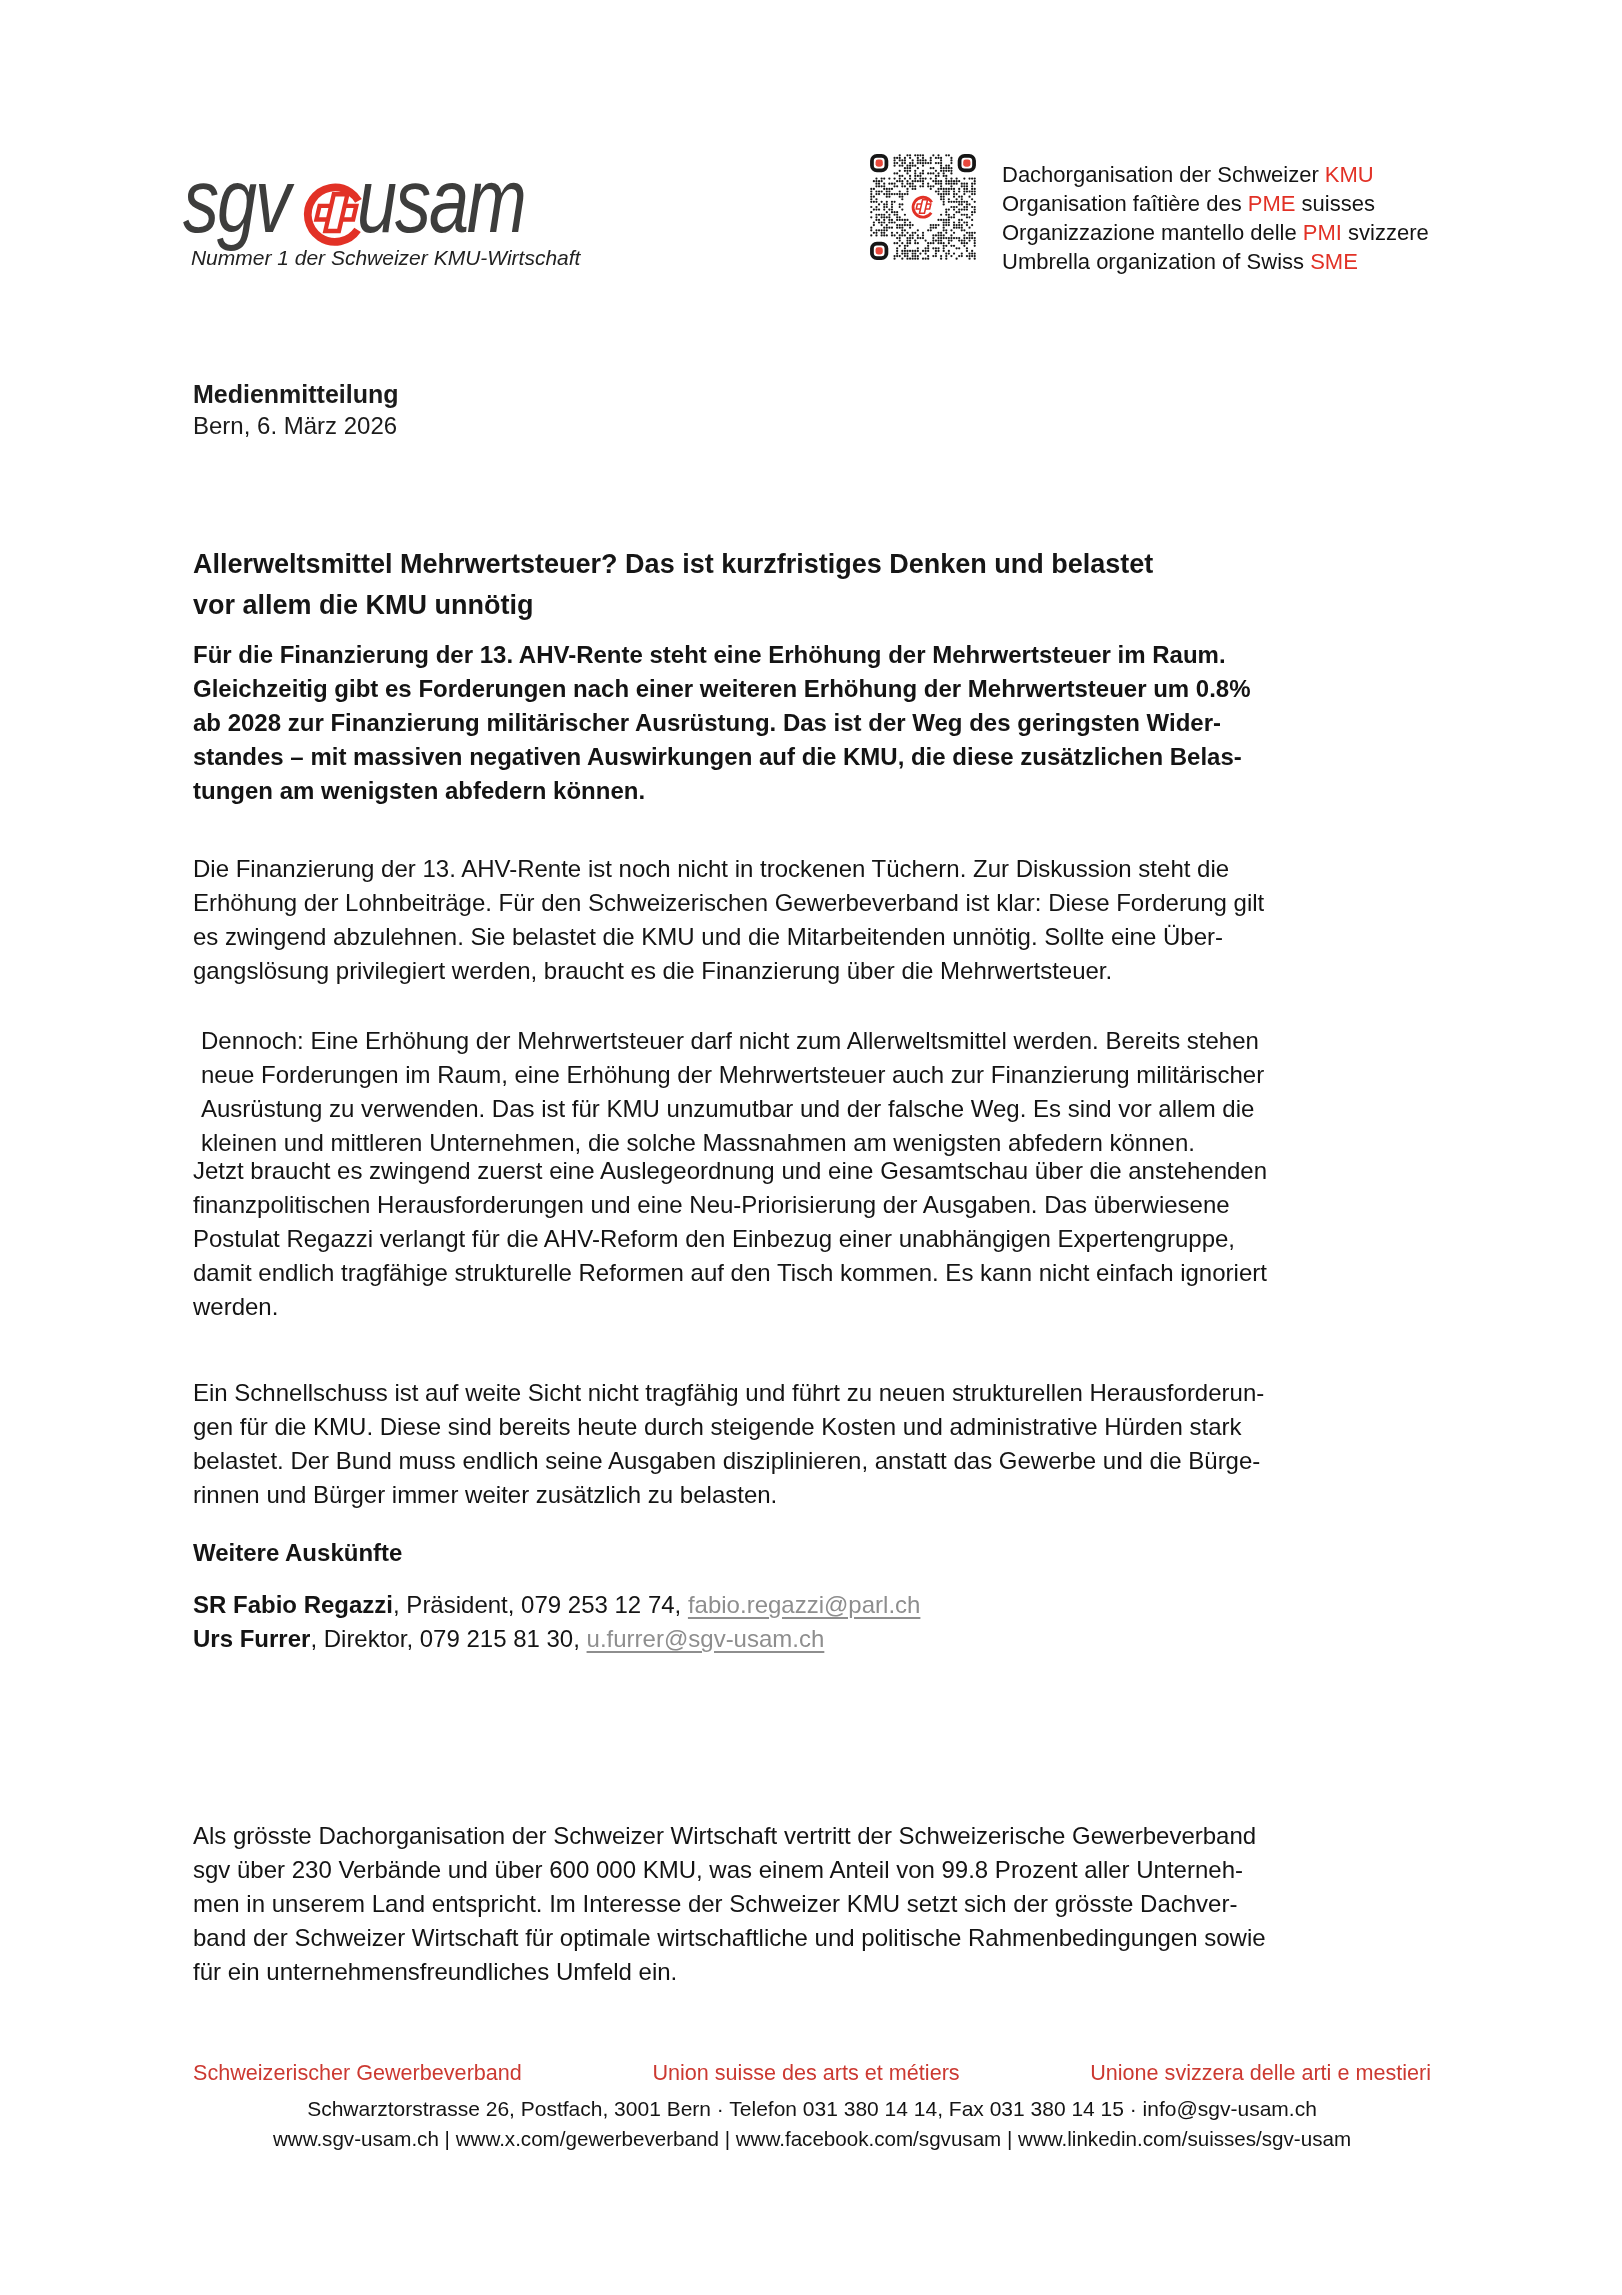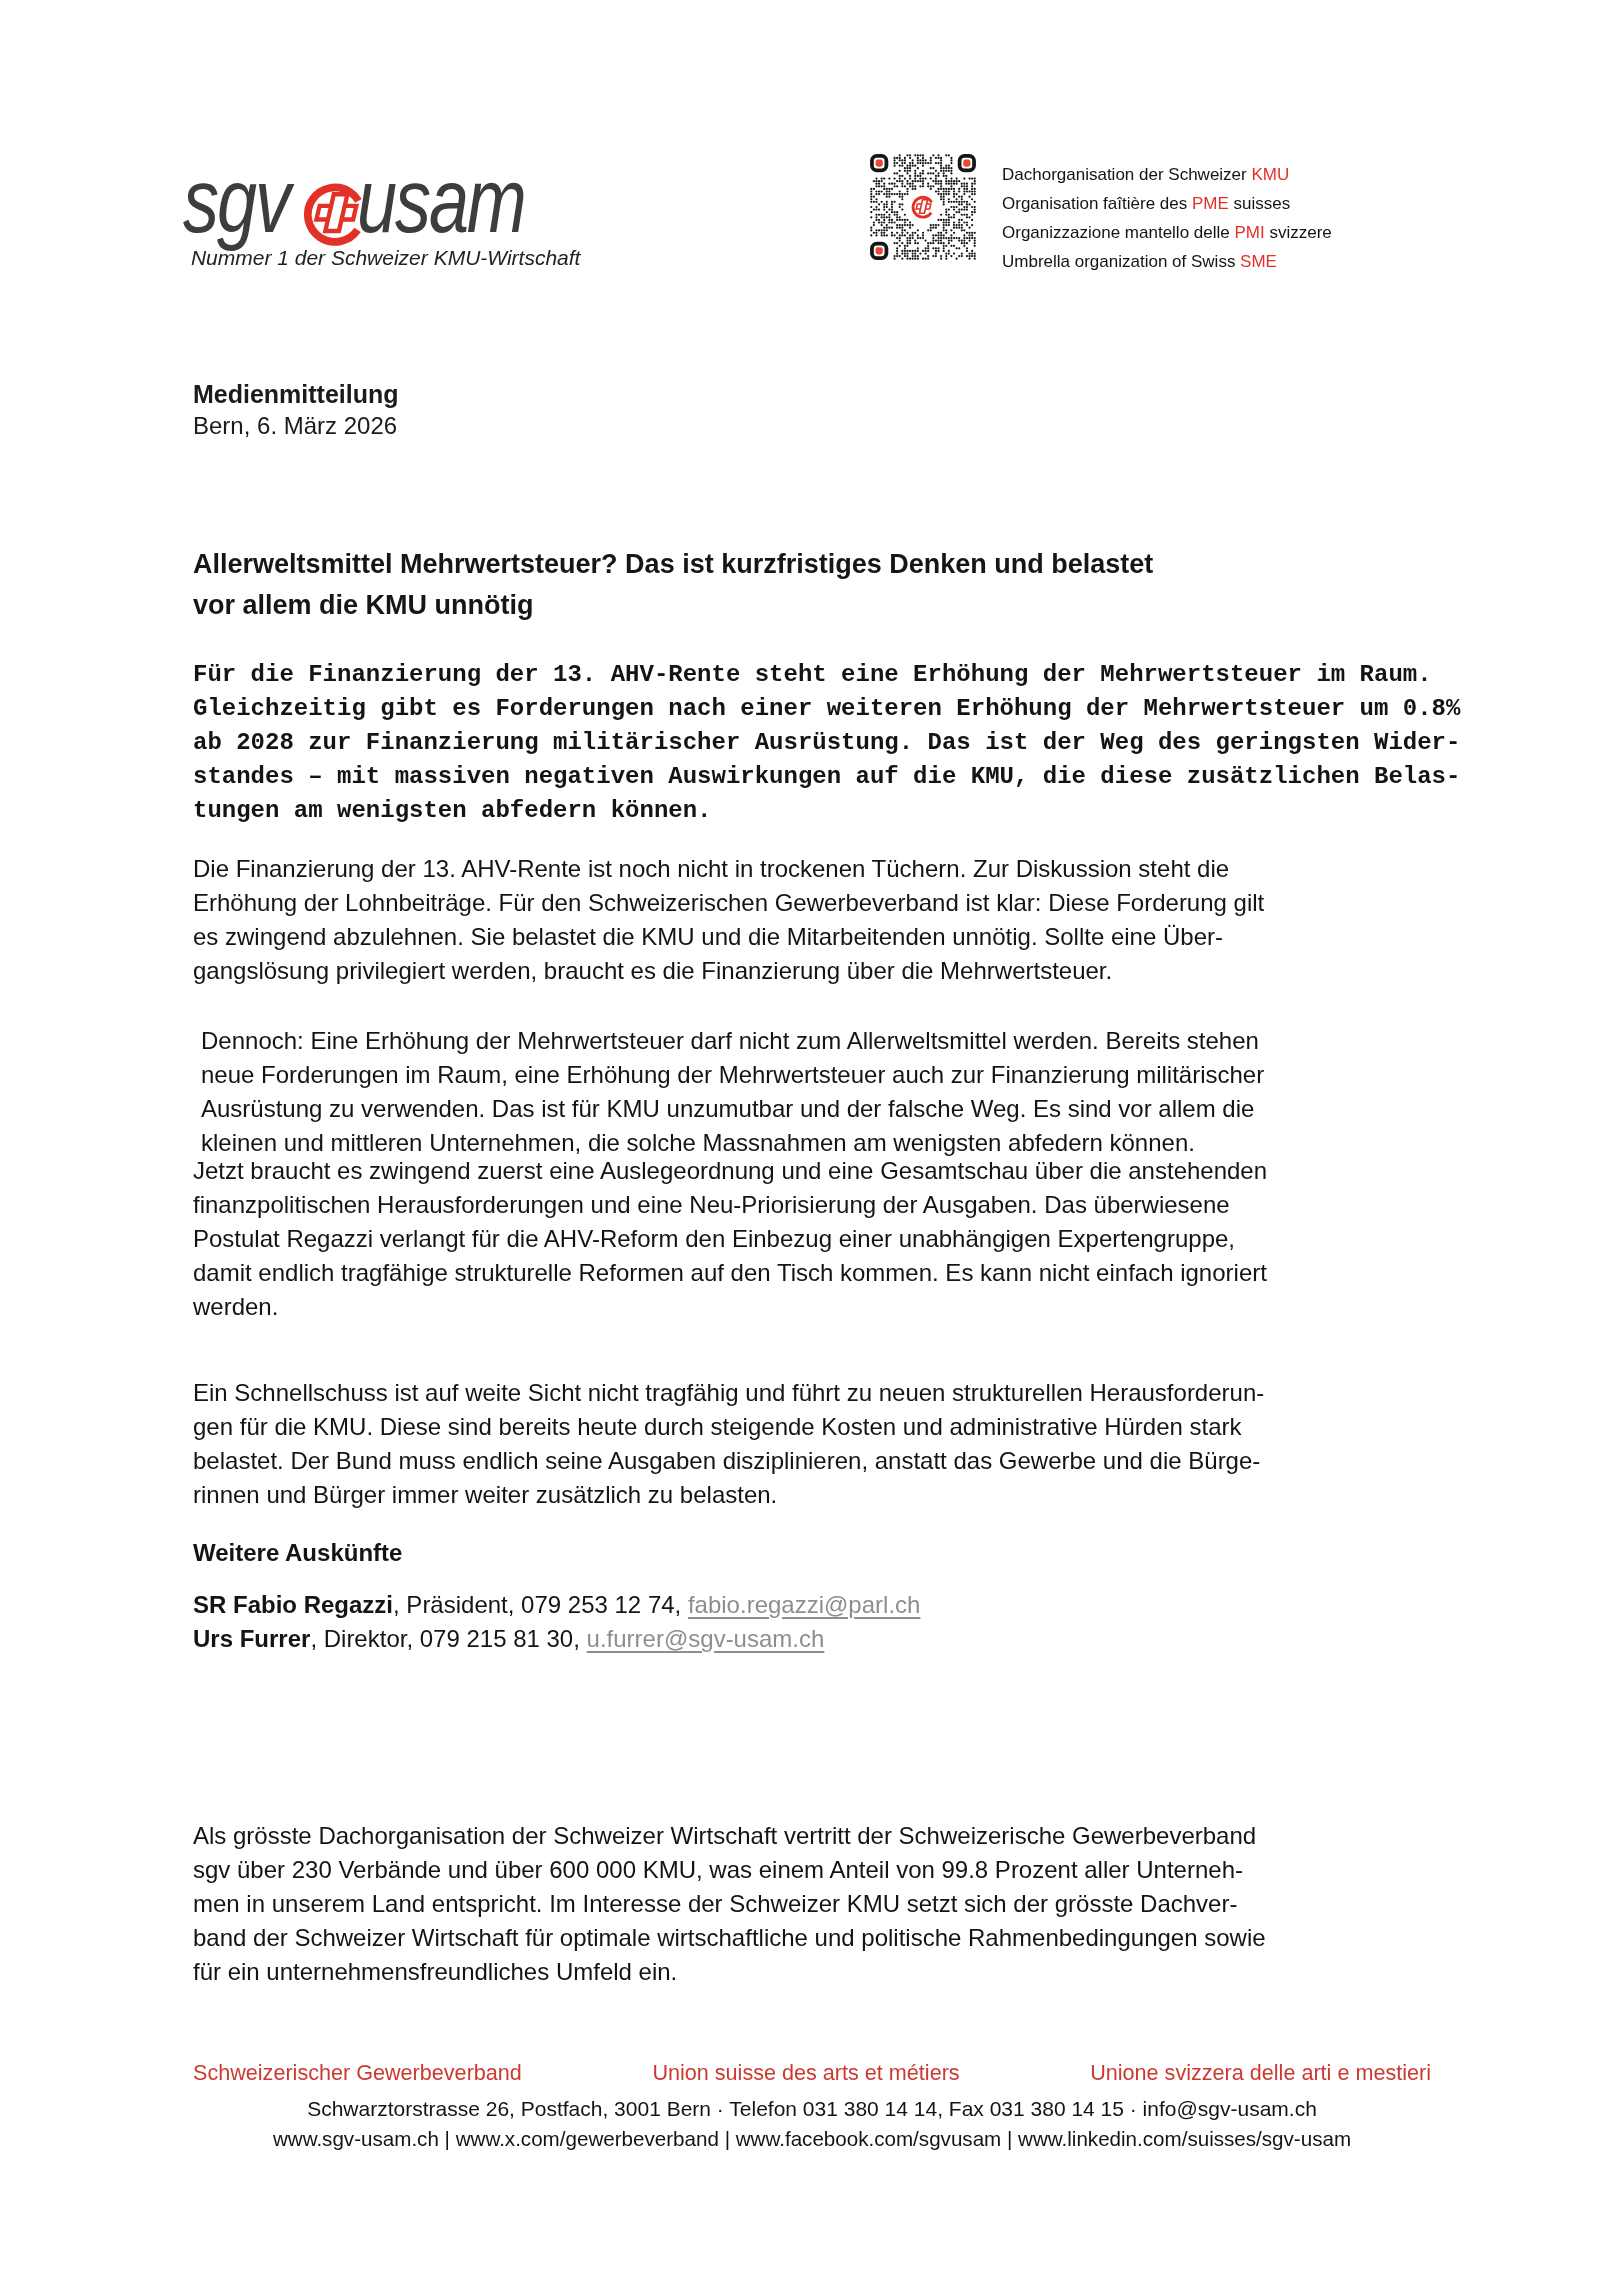--- a/index.html
+++ b/index.html
@@ -12,32 +12,32 @@
   .logo-line{white-space:nowrap;font-style:italic;font-size:90px;line-height:79px;
     color:#3d3d3c;letter-spacing:-2.6px;}
   .logo-line .ltr{display:inline-block;transform:scaleX(.8);transform-origin:left bottom;}
   .logo-line .ltr.usam{transform-origin:left bottom;}
   .logo-mark{vertical-align:-15.7px;margin:0 -11.8px 0 -14.4px;}
   .logo-tagline{position:absolute;left:7.9px;top:84px;font-style:italic;font-size:21px;
     color:#222;white-space:nowrap;letter-spacing:0px;}
   
   .qr{position:absolute;left:870px;top:154px;width:106px;height:106px;}
   
-  .org-lines{position:absolute;left:1002px;top:160px;font-size:17px;line-height:29px;color:#141414;white-space:nowrap;}
+  .org-lines{position:absolute;left:1002px;top:160px;font-size:22px;line-height:29px;color:#141414;white-space:nowrap;}
   .org-lines .red{color:#e23126;}
   
   .meta{position:absolute;left:193px;top:378px;font-size:24px;line-height:32px;}
   .meta .doc-type{font-weight:bold;font-size:25px;}
   
   .title{position:absolute;left:193px;top:544px;width:1309px;font-size:27px;font-weight:bold;
     line-height:41px;white-space:pre-line;color:#161616;}
   
   .para{position:absolute;left:193px;width:1302px;font-size:24px;line-height:34px;
     white-space:pre-line;color:#141414;}
-  .lead{font-weight:bold;top:658px;font-family:Liberation Mono, monospace;}
+  .lead{font-weight:bold;top:638px;}
   .p2{top:852px;} .p3{top:1016px;} .p4{top:1154px;} .p5{top:1376px;}
   .contact-heading{position:absolute;left:193px;top:1539px;font-size:24px;font-weight:bold;color:#141414;}
   .contacts{position:absolute;left:193px;top:1588px;font-size:24px;line-height:34px;color:#141414;}
   .contacts .name{font-weight:bold;}
   .contacts a.email{color:#8e8e8e;text-decoration:underline;text-decoration-color:#8e8e8e;text-underline-offset:3.9px;}
   .boiler{top:1819px;}
   
   .footer-orgs{position:absolute;left:193px;top:2060px;width:1238px;display:flex;
     justify-content:space-between;font-size:21.6px;color:#cc3931;white-space:nowrap;}
   .footer-address{position:absolute;left:193px;top:2097px;width:1238px;text-align:center;

